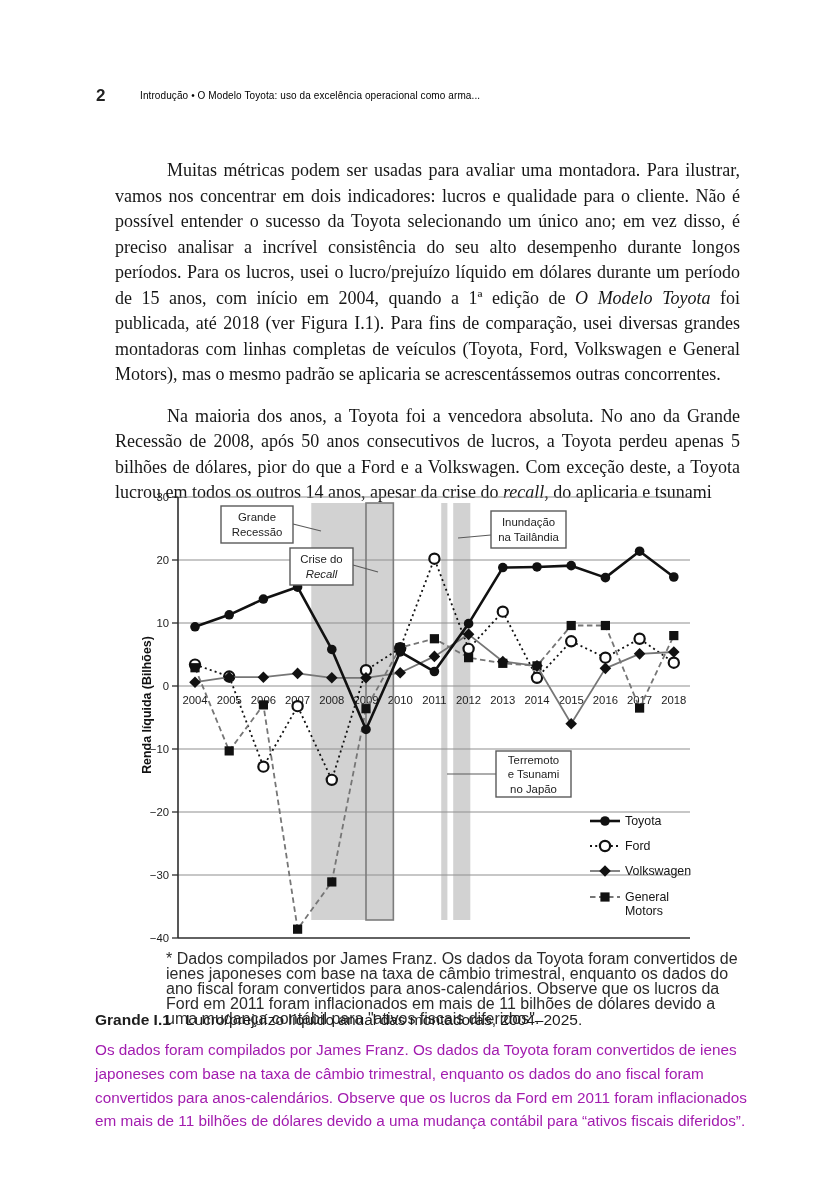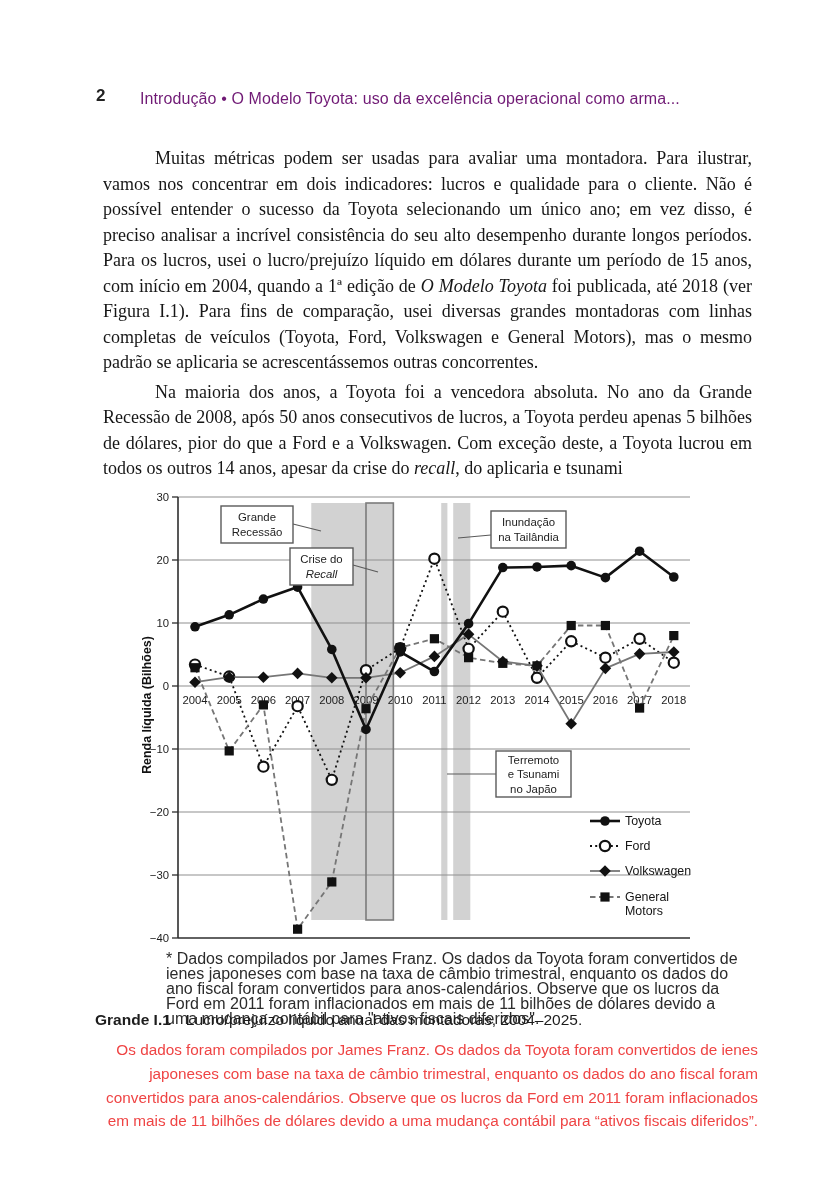--- a/index.html
+++ b/index.html
@@ -7,39 +7,39 @@
     position:relative; width:825px; height:1200px; margin:0 auto;
     background:#ffffff; overflow:hidden;
     font-family:"Liberation Sans", sans-serif; color:#1a1a1a;
   }
   .pagenum {
     position:absolute; left:96px; top:86px;
     font-size:17px; font-weight:bold; color:#222;
   }
   .runhead {
     position:absolute; left:140px; top:90px;
-    font-size:16px; color:#701a75; letter-spacing:0.1px;
+    font-size:10px; color:#000000; letter-spacing:0.1px;
   }
   .body-text {
     position:absolute; left:99px; top:142px; width:657px;
     font-family:"Liberation Serif", serif;
     font-size:18px; line-height:25.5px; text-align:justify; color:#161616;
   }
-  .body-text p { margin:4px; text-indent:52px; }
+  .body-text p { margin:16px; text-indent:52px; }
   .it { font-style:italic; }
   #chart { position:absolute; left:140px; top:487px; }
   .footnote {
     position:absolute; left:166px; top:951px; width:584px;
     font-size:16px; line-height:15px; color:#2b2b2b; text-align:left;
   }
   .caption-line { position:absolute; left:95px; top:1011px; width:663px; font-size:15.5px; color:#1c1c1c; }
   .cap-label { font-weight:bold; margin-right:15px; }
   .caption-body {
     position:absolute; left:95px; top:1038px; width:663px;
-    font-size:15.3px; line-height:23.8px; color:#ef4444;text-align:right;
+    font-size:15.3px; line-height:23.8px; color:#a21caf;
   }
 </style>
 </head>
 <body>
 
 <div class="page">
 
   <div class="pagenum">2</div>
   <div class="runhead">Introdução  •  O Modelo Toyota: uso da excelência operacional como arma...</div>
 

